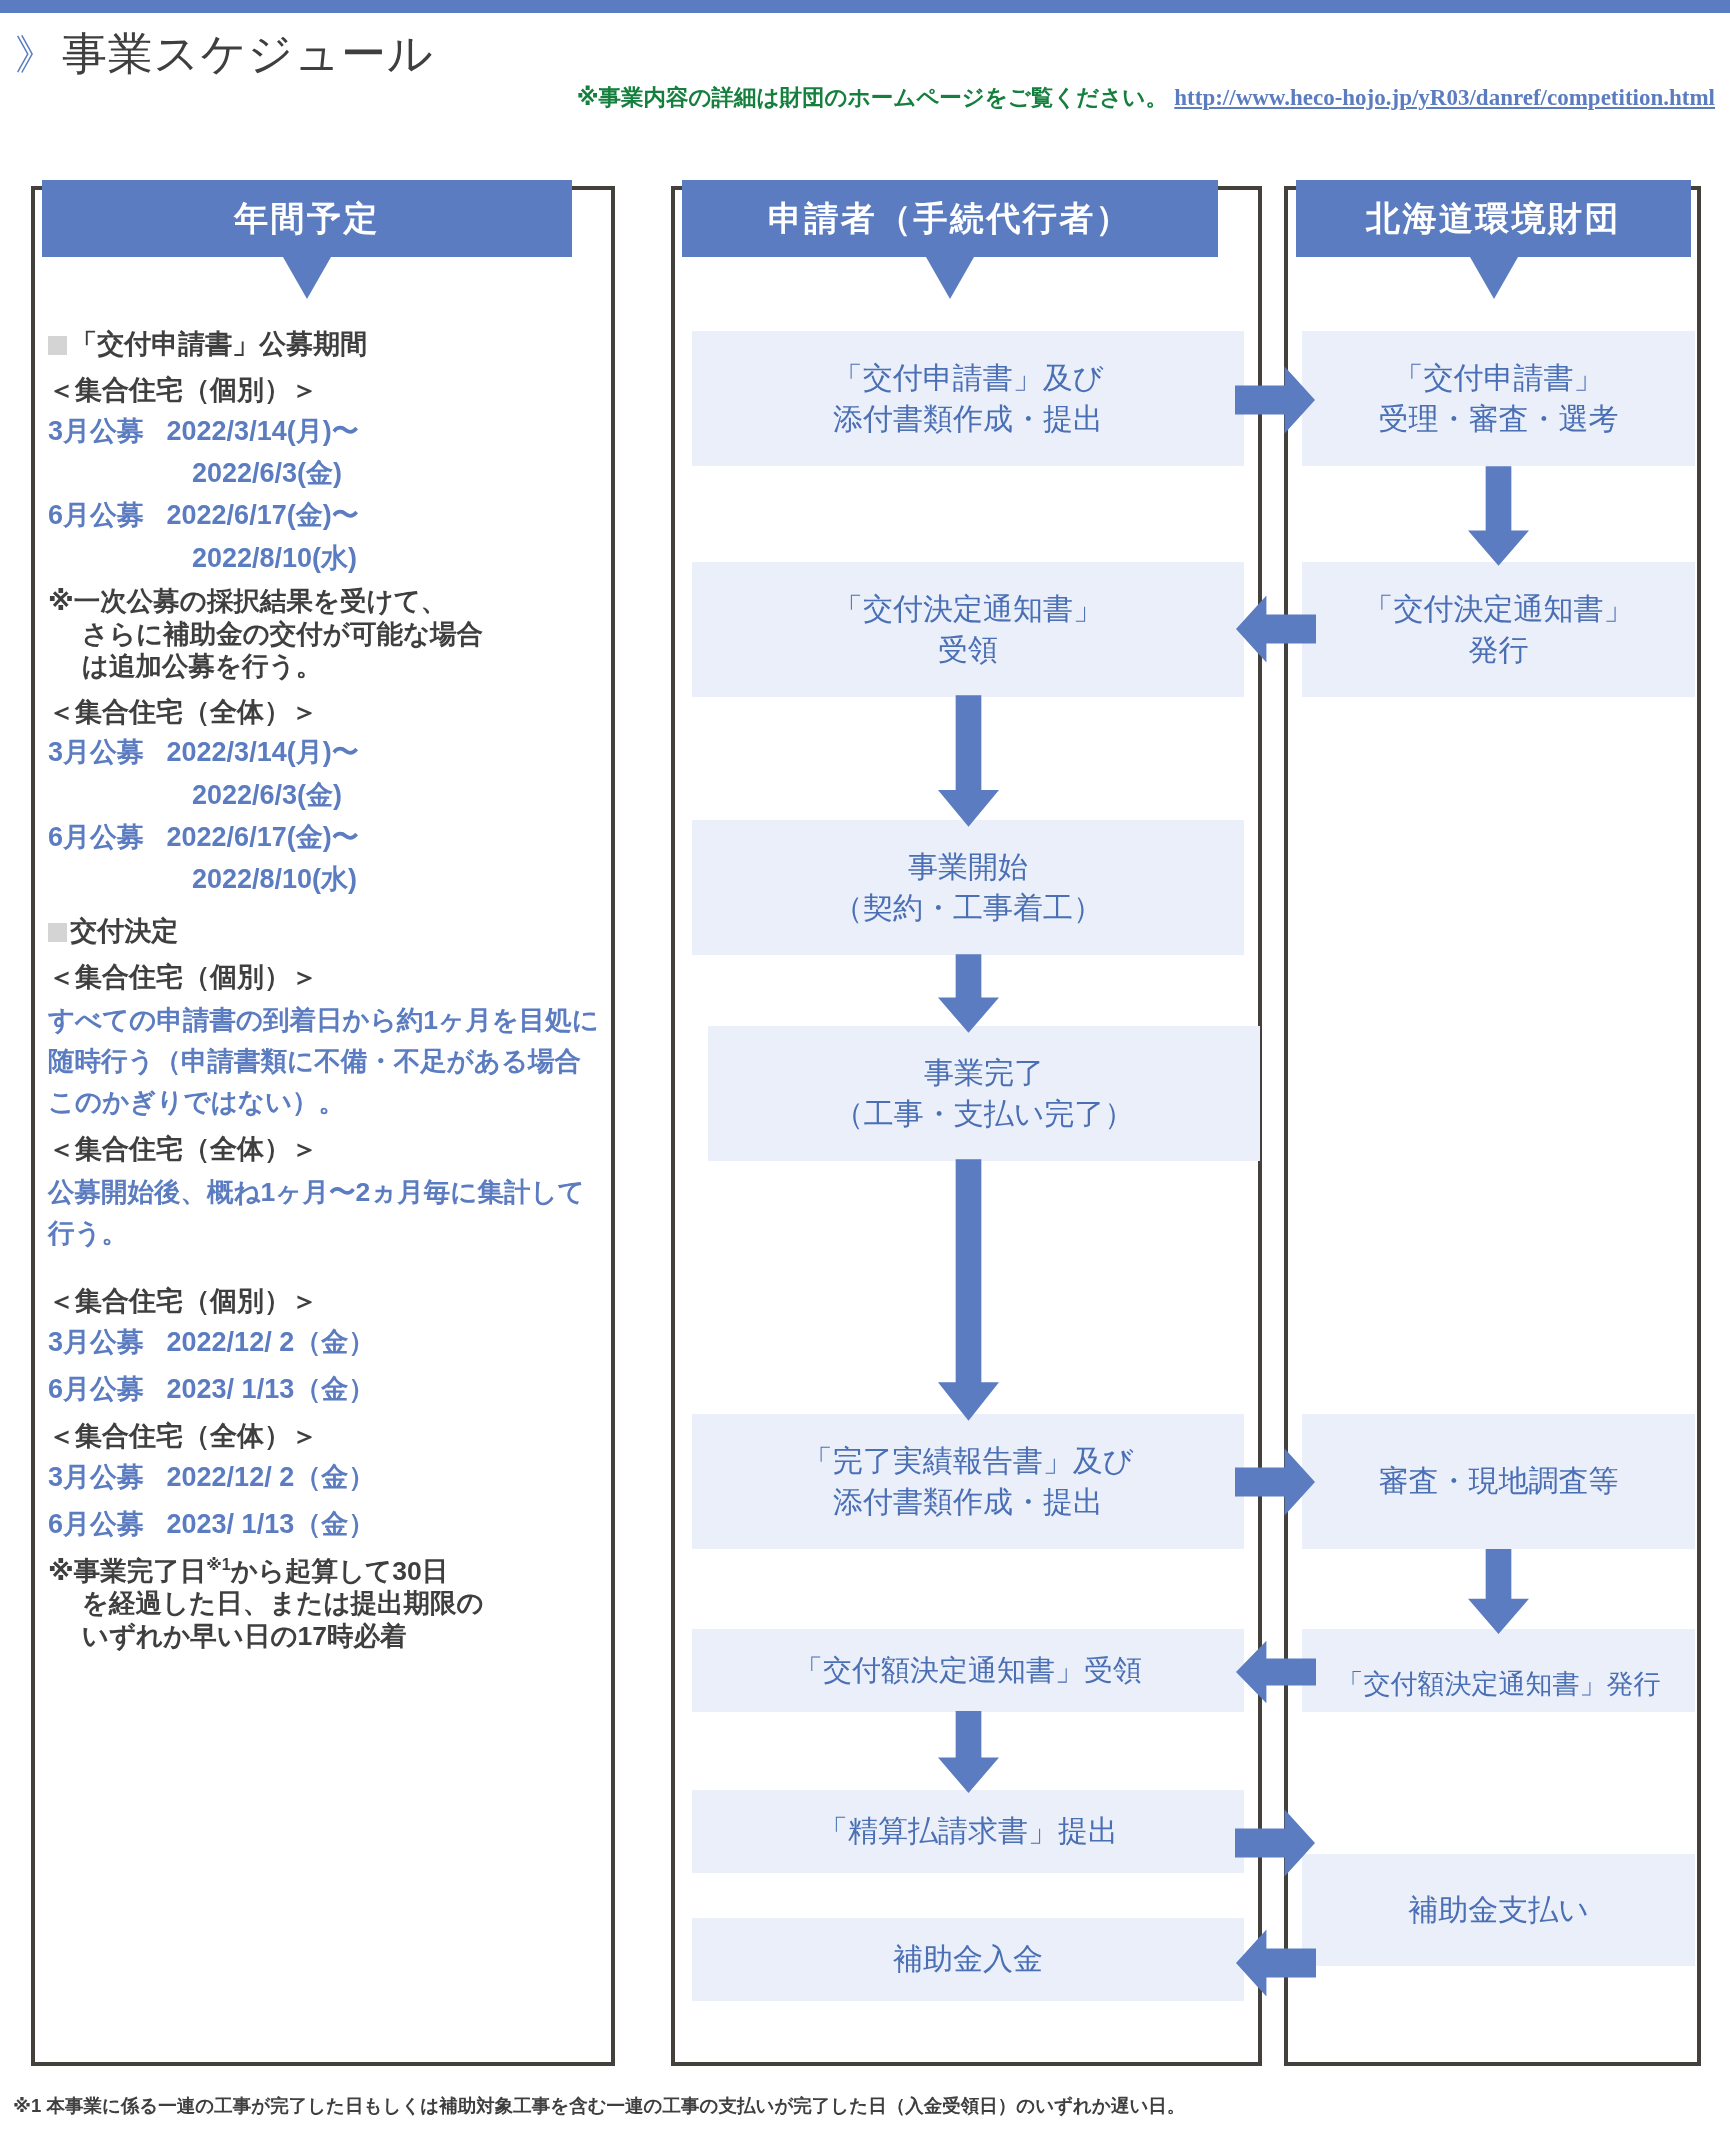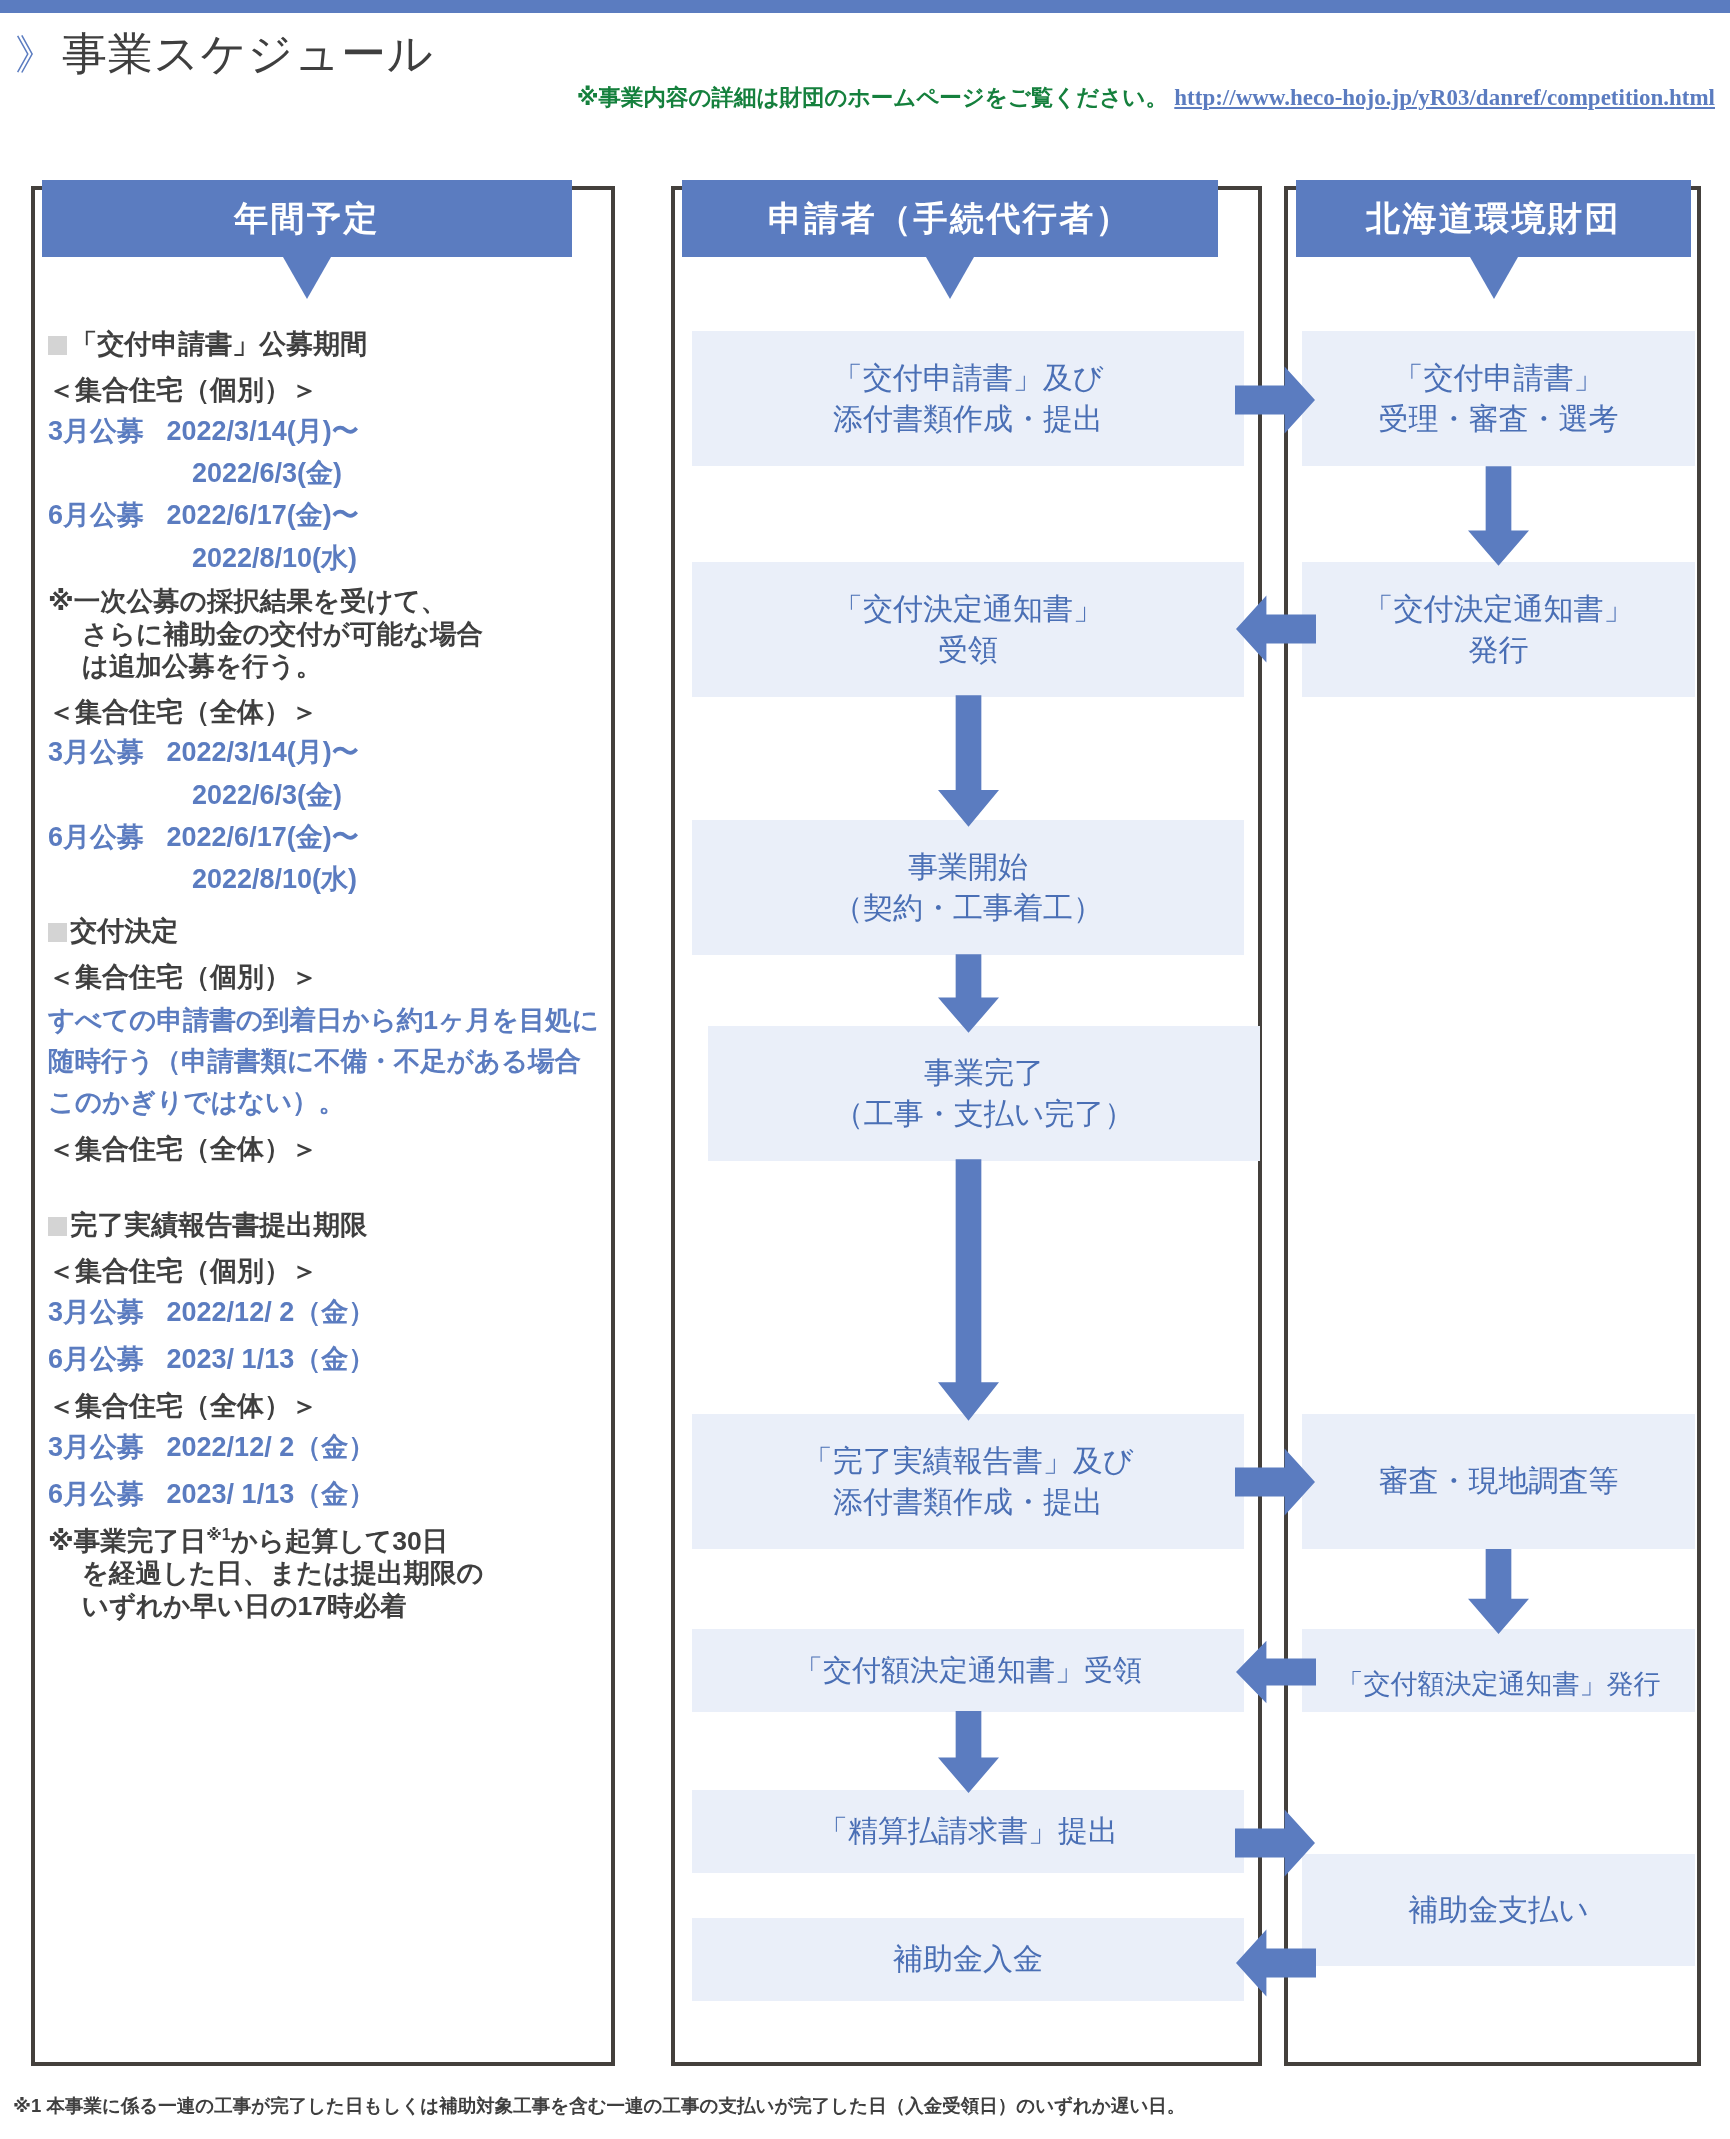--- a/index.html
+++ b/index.html
@@ -207,24 +207,24 @@
   <div class="ab-sub">＜集合住宅（全体）＞</div>
   <div class="ab-date"><span>3月公募</span>&nbsp;&nbsp;&nbsp;<span>2022/3/14(月)〜</span></div>
   <div class="ab-date indent">2022/6/3(金)</div>
   <div class="ab-date"><span>6月公募</span>&nbsp;&nbsp;&nbsp;<span>2022/6/17(金)〜</span></div>
   <div class="ab-date indent">2022/8/10(水)</div>
 
   <div class="ab-head" style="margin-top:16px;"><span class="sq"></span><span>交付決定</span></div>
   <div class="ab-sub">＜集合住宅（個別）＞</div>
   <div class="ab-para">すべての申請書の到着日から約1ヶ月を目処に随時行う（申請書類に不備・不足がある場合このかぎりではない）。</div>
   <div class="ab-sub">＜集合住宅（全体）＞</div>
+  <div class="ab-para">公募開始後、概ね1ヶ月〜2ヵ月毎に集計して行う。</div>
 
   <div class="ab-gap"></div>
 
-  <div class="ab-head" style="margin-top:14.4px;"><span class="sq"></span><span>完了実績報告書提出期限</span></div>
   <div class="ab-sub">＜集合住宅（個別）＞</div>
   <div class="ab-date" style="margin-bottom:11.2px;"><span>3月公募</span>&nbsp;&nbsp;&nbsp;<span>2022/12/ 2（金）</span></div>
   <div class="ab-date" style="margin-bottom:11.2px;"><span>6月公募</span>&nbsp;&nbsp;&nbsp;<span>2023/ 1/13（金）</span></div>
   <div class="ab-sub">＜集合住宅（全体）＞</div>
   <div class="ab-date" style="margin-bottom:11.2px;"><span>3月公募</span>&nbsp;&nbsp;&nbsp;<span>2022/12/ 2（金）</span></div>
   <div class="ab-date" style="margin-bottom:11.2px;"><span>6月公募</span>&nbsp;&nbsp;&nbsp;<span>2023/ 1/13（金）</span></div>
 
   <div class="ab-note ab-line" style="margin-top:13px;"><span>※事業完了日</span><span class="sup">※1</span><span>から起算して30日
 　 を経過した日、または提出期限の
 　 いずれか早い日の17時必着</span></div>

